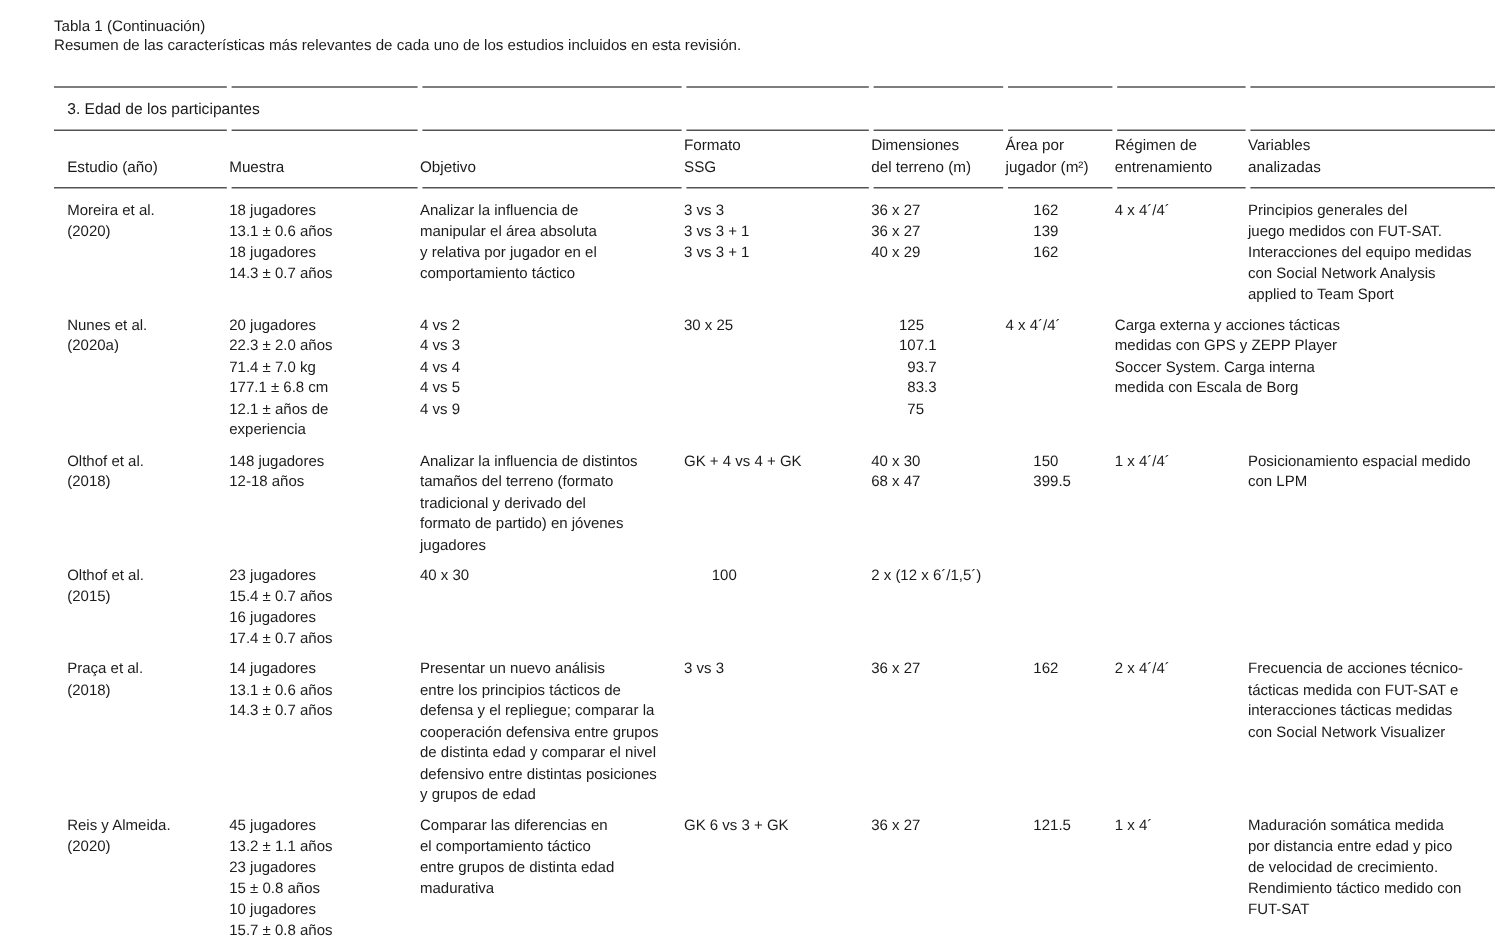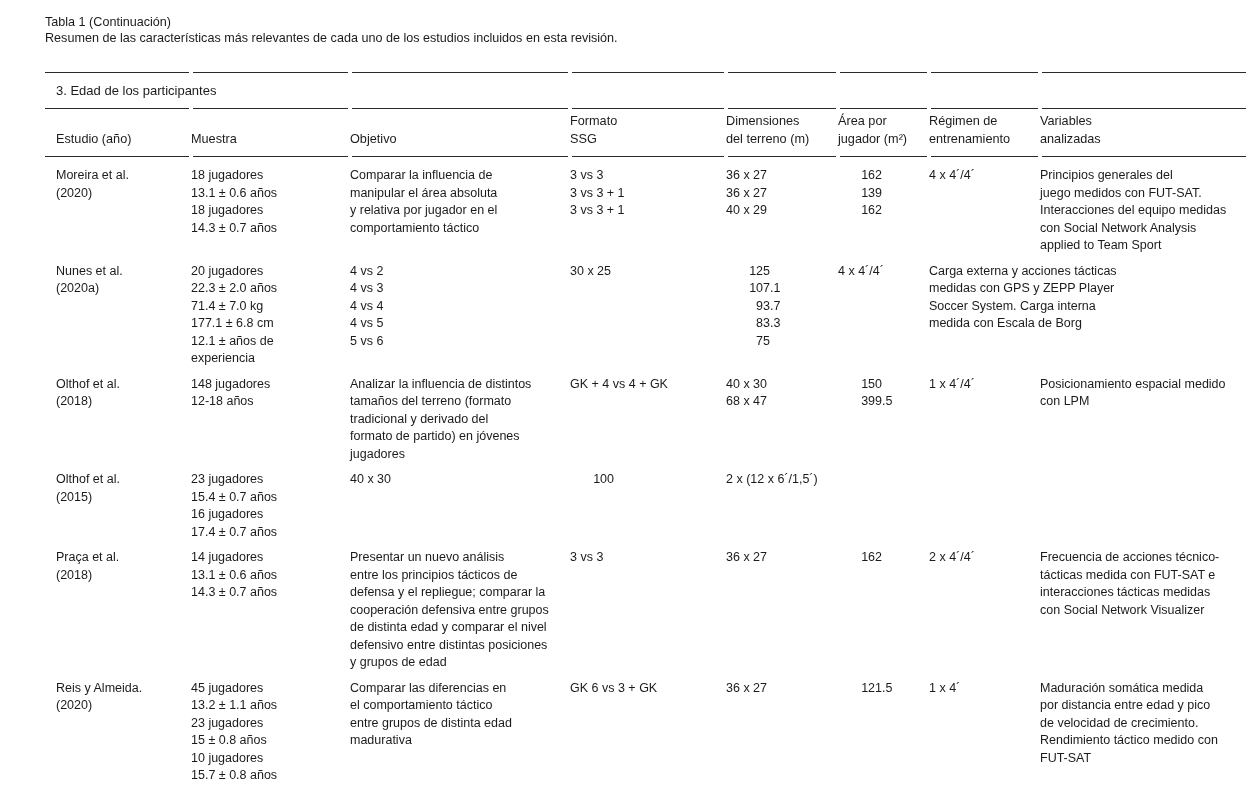--- a/index.html
+++ b/index.html
@@ -116,21 +116,21 @@
             <div class="line">Moreira et al.</div>
             <div class="line">(2020)</div>
           </div>
           <div class="cell c1">
             <div class="line">18 jugadores</div>
             <div class="line">13.1 ± 0.6 años</div>
             <div class="line">18 jugadores</div>
             <div class="line">14.3 ± 0.7 años</div>
           </div>
           <div class="cell c2">
-            <div class="line">Comparar la influencia de</div>
+            <div class="line">Analizar la influencia de</div>
             <div class="line">manipular el área absoluta</div>
             <div class="line">y relativa por jugador en el</div>
             <div class="line">comportamiento táctico</div>
           </div>
           <div class="cell c3">
             <div class="line">3 vs 3</div>
             <div class="line">3 vs 3 + 1</div>
             <div class="line">3 vs 3 + 1</div>
           </div>
           <div class="cell c4">
@@ -165,21 +165,21 @@
             <div class="line">71.4 ± 7.0 kg</div>
             <div class="line">177.1 ± 6.8 cm</div>
             <div class="line">12.1 ± años de</div>
             <div class="line">experiencia</div>
           </div>
           <div class="cell c3">
             <div class="line">4 vs 2</div>
             <div class="line">4 vs 3</div>
             <div class="line">4 vs 4</div>
             <div class="line">4 vs 5</div>
-            <div class="line">5 vs 6</div>
+            <div class="line">4 vs 9</div>
           </div>
           <div class="cell c4">
             <div class="line">30 x 25</div>
           </div>
           <div class="cell c5">
             <div class="line"><span class="ai">125</span><span class="ad"></span></div>
             <div class="line"><span class="ai">107</span><span class="ad">.1</span></div>
             <div class="line"><span class="ai">93</span><span class="ad">.7</span></div>
             <div class="line"><span class="ai">83</span><span class="ad">.3</span></div>
             <div class="line"><span class="ai">75</span><span class="ad"></span></div>

